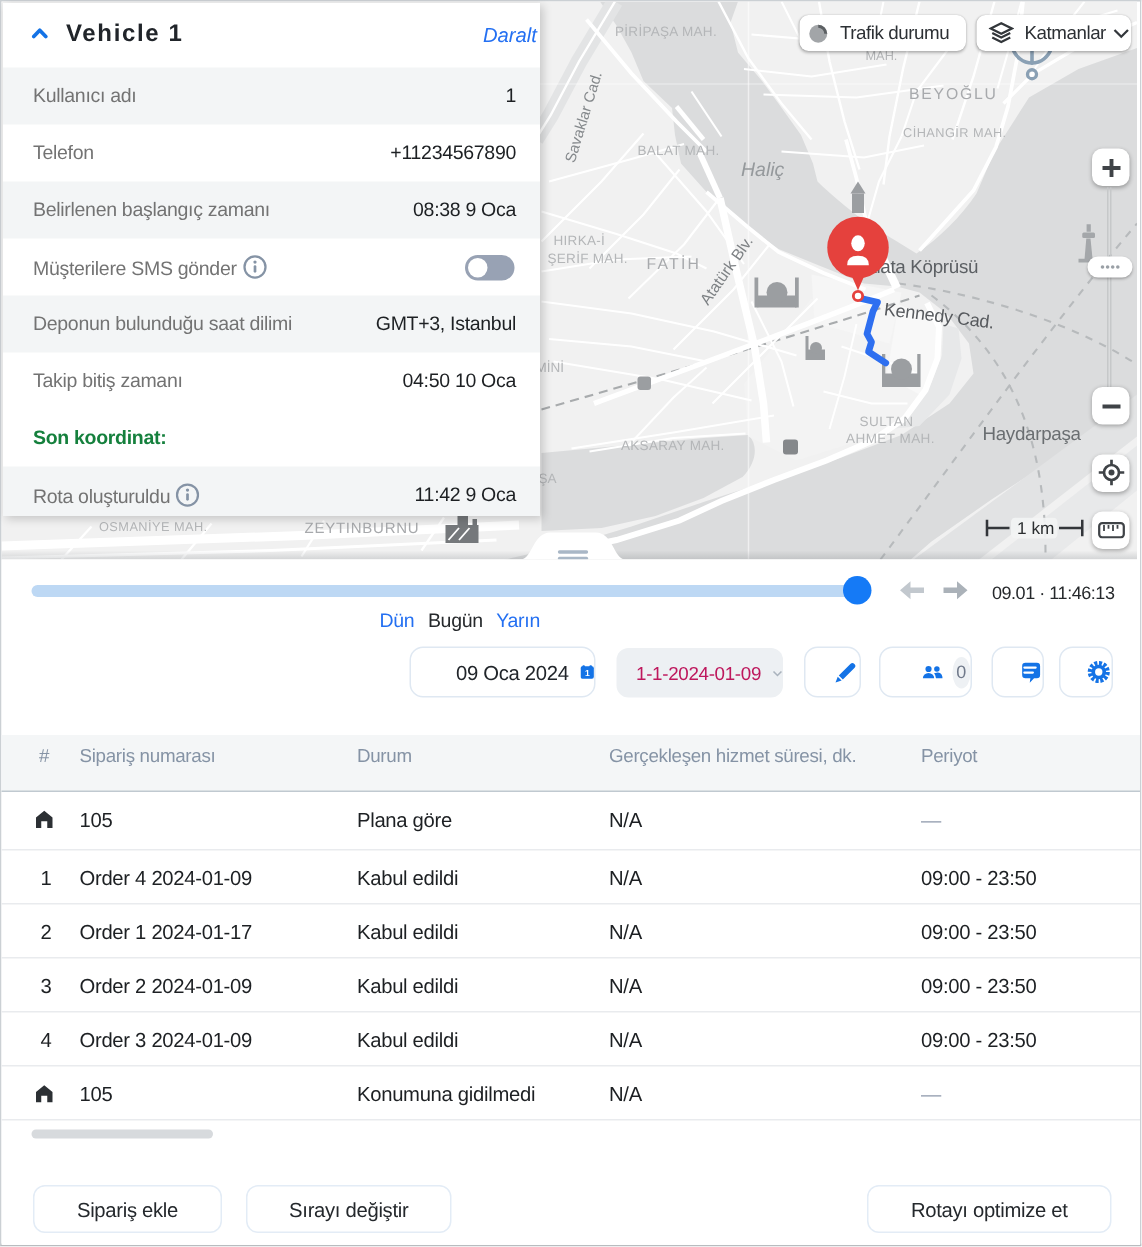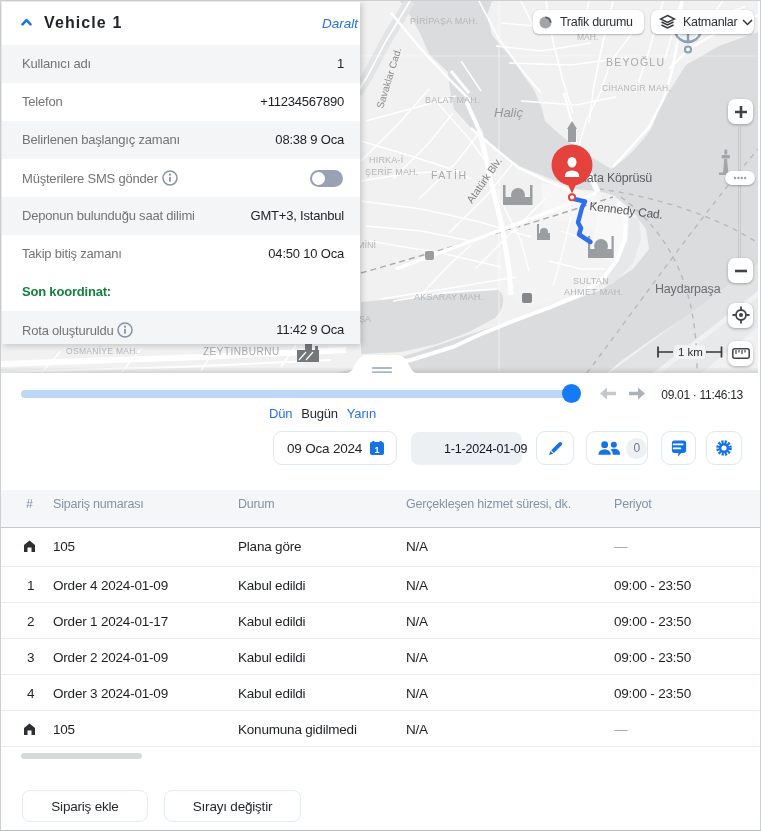--- a/index.html
+++ b/index.html
@@ -37,32 +37,32 @@
 #ztrack { position:absolute; left:737px; top:124px; width:3px; height:134px; border-left:1.2px solid #c6c8c9; border-right:1.2px solid #c6c8c9; }
 #zhandle { position:absolute; left:724px; top:170px; width:30px; height:14px; background:#fff; border-radius:7px;
   box-shadow:0 1px 2px rgba(0,0,0,.3); display:flex; align-items:center; justify-content:center; }
 #scalebar { position:absolute; left:655px; top:344px; width:73px; height:16px; }
 
 
 #track { position:absolute; left:20px; top:17px; width:558px; height:8px; border-radius:4px; background:#bdd8f4; }
 #thumb { position:absolute; left:561px; top:11px; width:19px; height:19px; border-radius:50%; background:#157af6; }
 #timelab { position:absolute; right:17px; top:15px; font-size:12px; letter-spacing:-0.3px; color:#26292c; }
 .arrow { position:absolute; top:14px; }
-#days { position:absolute; left:268px; top:33px; font-size:13px; letter-spacing:-0.2px; color:#26292c; }
+#days { position:absolute; left:252px; top:33px; font-size:13px; letter-spacing:-0.2px; color:#26292c; }
 #days a { color:#2470f2; text-decoration:none; }
 #days span { margin-right:9px; }
 
 
 .ctl { position:absolute; top:58px; height:34px; border:1px solid #dfe8f2; border-radius:9px; background:#fff;
-  display:flex; align-items:center; font-size:13.5px; letter-spacing:-0.2px; color:#21252a; white-space:nowrap; }
+  display:flex; align-items:center; font-size:13.5px; letter-spacing:-0.2px; color:#21252a; white-space:nowrap;padding-left:17px; }
 #datebox { left:272px; top:58px; width:124px; }
 #datebox .dtxt { margin-left:13px; }
 #datebox svg { margin-left:8px; }
 #selbox { left:410px; top:59px; width:111px; height:33px; background:#edf0f3; border-radius:8px;
-  position:absolute; display:flex; align-items:center; font-size:12.5px; letter-spacing:-0.2px; color:#0f172a; white-space:nowrap;padding-left:20px; }
+  position:absolute; display:flex; align-items:center; font-size:12.5px; letter-spacing:-0.2px; color:#be185d; white-space:nowrap; }
 #selbox .stxt { margin-left:13px; }
 #btn-pencil { left:535px; width:38px; justify-content:center; }
 #btn-people { left:585px; width:62px; }
 #btn-chat { left:660px; width:35px; justify-content:center; }
 #btn-gear { left:705px; width:36px; justify-content:center; }
 .badge { width:21px; height:21px; border-radius:50%; background:#eef1f4; color:#70798a; font-size:12px;
   display:flex; align-items:center; justify-content:center; margin-left:6px; }
 
 
 #thead { position:absolute; left:0; top:117px; width:759px; height:38px; background:#f4f6f7;
@@ -441,20 +441,21 @@
           </svg></div>
     <div class="c1">105</div>
         <div class="c2">Konumuna gidilmedi</div>
         <div class="c3">N/A</div>
         <div class="c4 dash">—</div>
   </div>
   <div id="hscroll"></div>
 
   <div class="fbtn" id="fb1">Sipariş ekle</div>
   <div class="fbtn" id="fb2">Sırayı değiştir</div>
+  <div class="fbtn" id="fb3">Rotayı optimize et</div>
 </div>
 
 <div id="panel">
   <div class="hdr">
     <svg class="chev" width="11" height="8" viewBox="0 0 11 8">
           <path d="M1.5,6.3 L5.5,2.2 L9.5,6.3" stroke="#1473e6" stroke-width="2.5" fill="none" stroke-linecap="round" stroke-linejoin="round"></path>
         </svg>
     <span class="tit">Vehicle 1</span>
     <span class="daralt">Daralt</span>
   </div>

